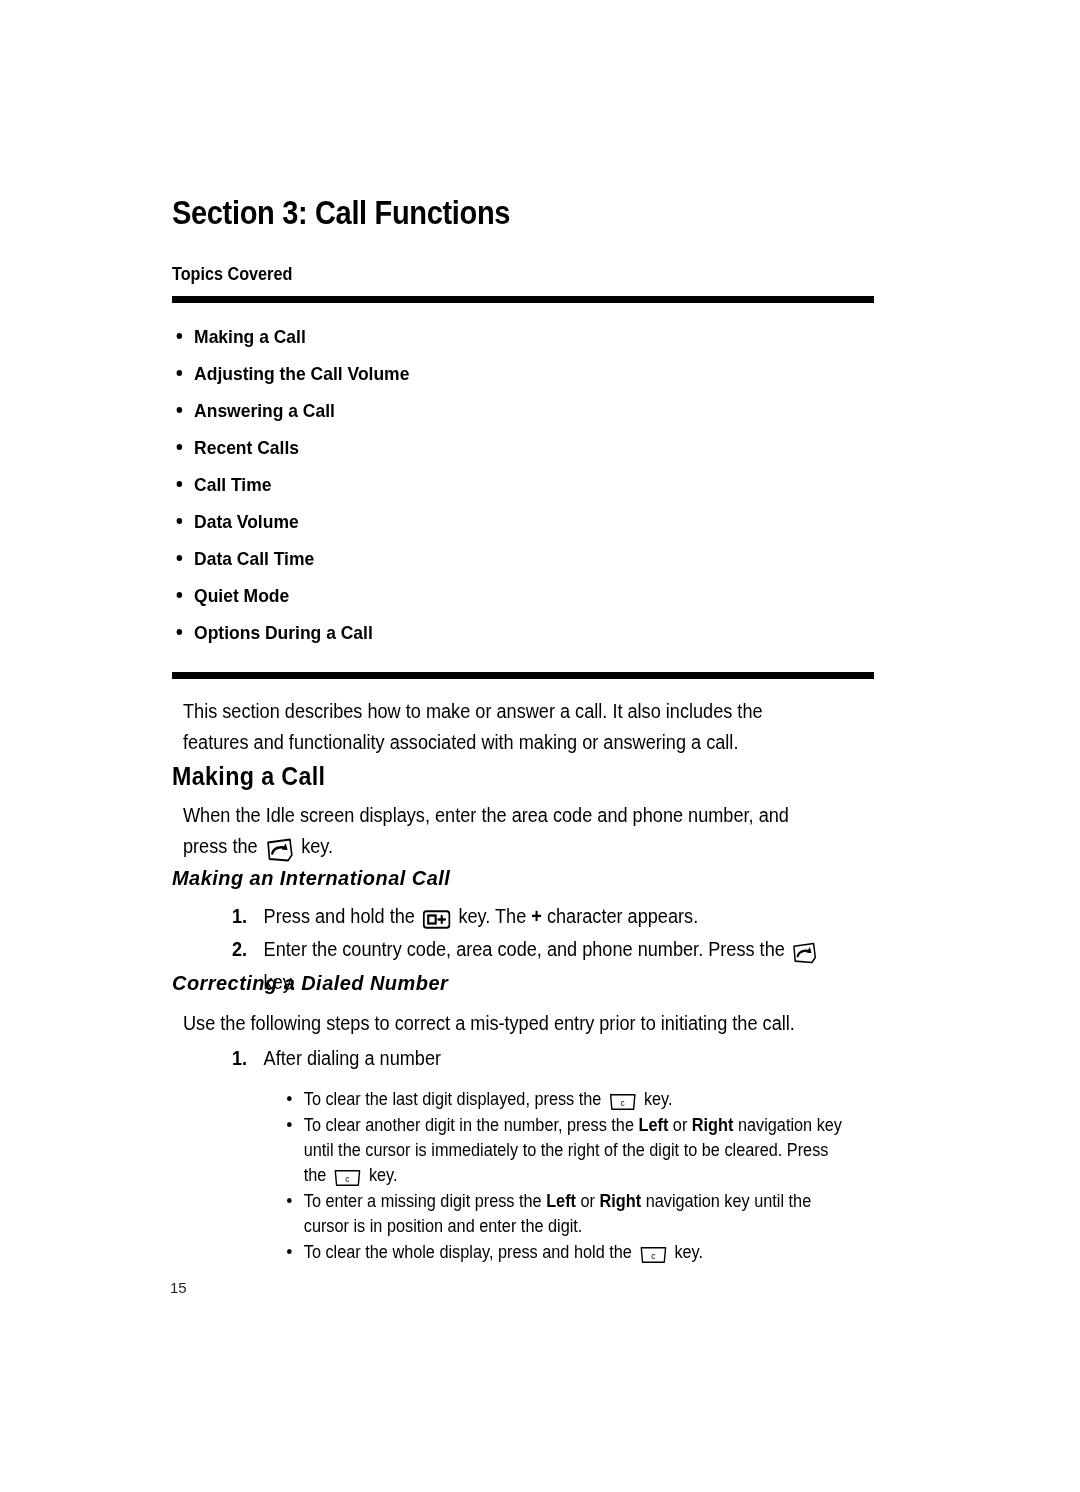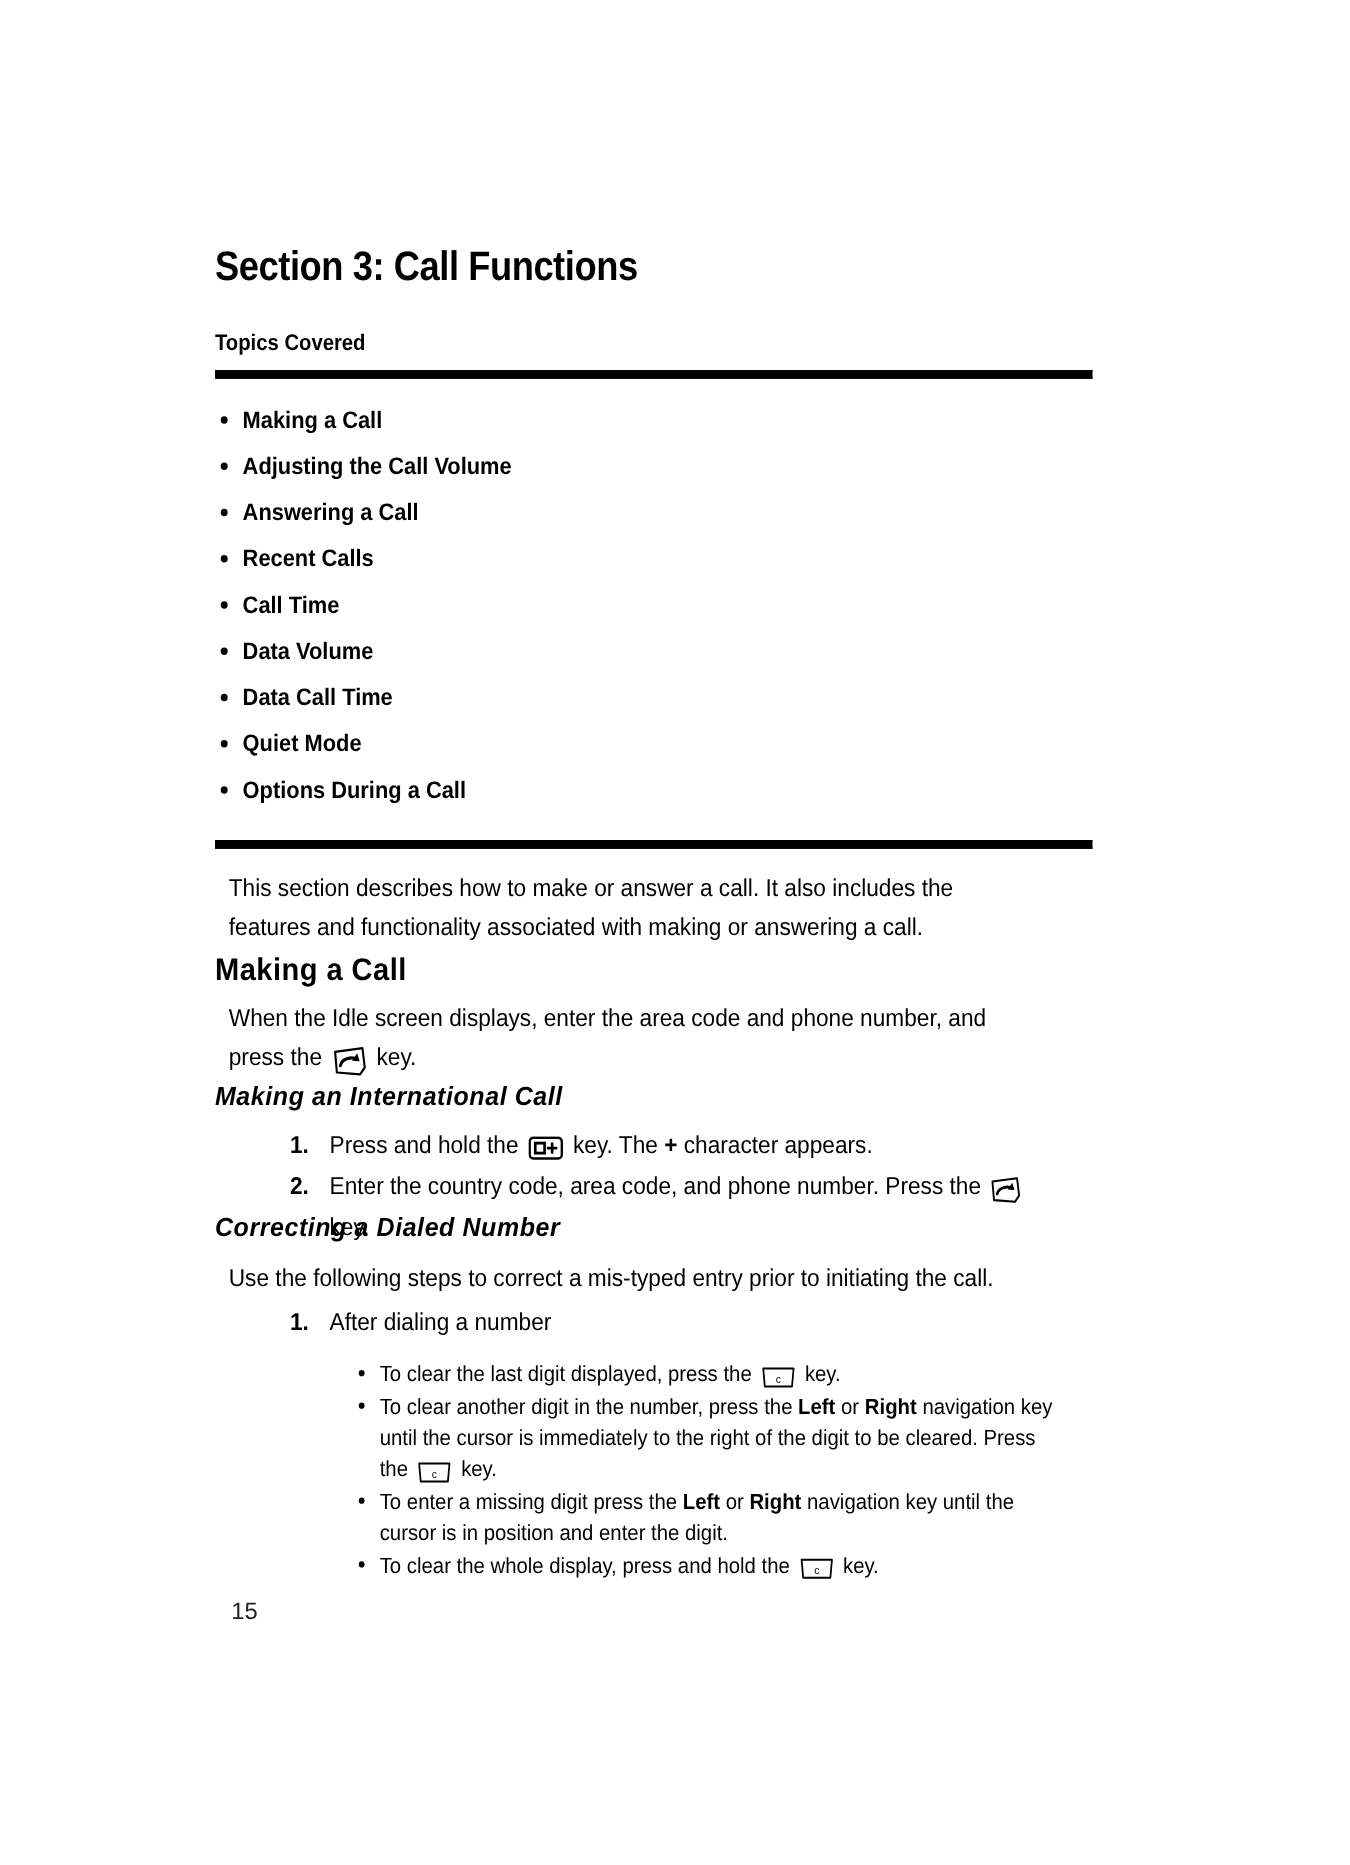--- a/index.html
+++ b/index.html
@@ -207,23 +207,23 @@
   .key-c-sm {
     width: 30px;
     height: 18px;
     margin: 0 3px -3px 3px;
   }
   .key-icon svg { display: block; width: 100%; height: 100%; }
 
   
   .page-number {
     position: absolute;
-    left: 185px;
+    left: 170px;
     top: 1279px;
-    font-size: 19px;
+    font-size: 15px;
     color: #231f20;
   }
 
   b, strong { font-weight: bold; }
 </style>
 </head>
 <body>
 
 <div class="page">
 

